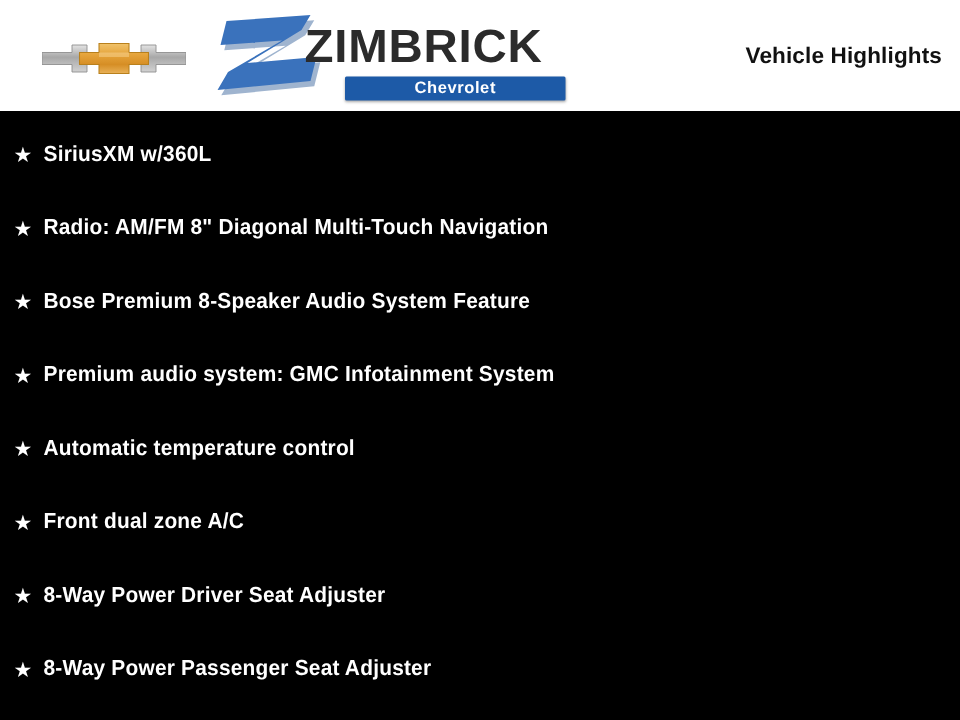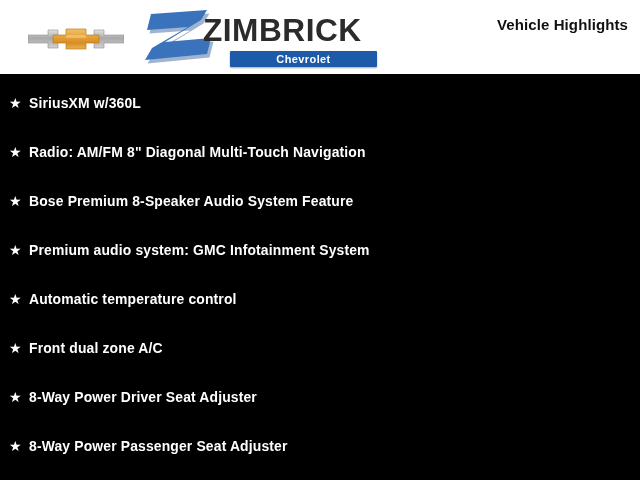--- a/index.html
+++ b/index.html
@@ -73,21 +73,21 @@
     font-weight:bold;
     font-size:11px;
     line-height:16px;
     letter-spacing:0.4px;
     white-space:nowrap;
   }
 
   
   .header-title {
     position:absolute;
-    right:12px; top:16px;
+    right:12px; top:29px;
     font-family:"Liberation Sans", sans-serif;
     font-weight:bold;
     font-size:15px;
     color:#111111;
     letter-spacing:0.1px;
     white-space:nowrap;
   }
 
   
   .highlights {

